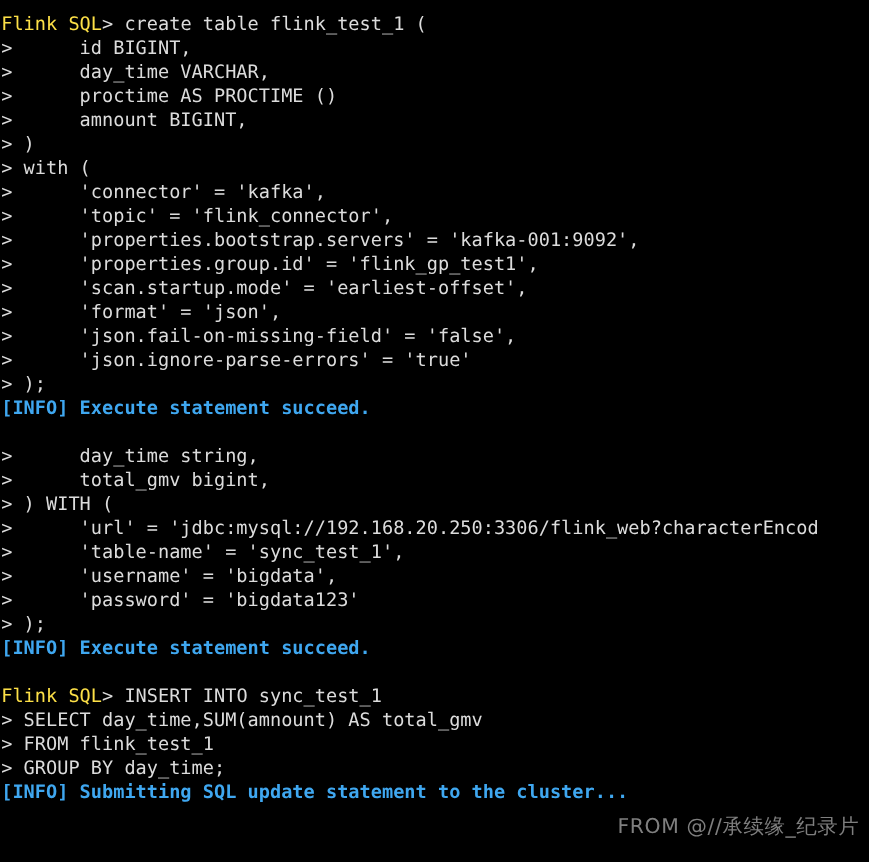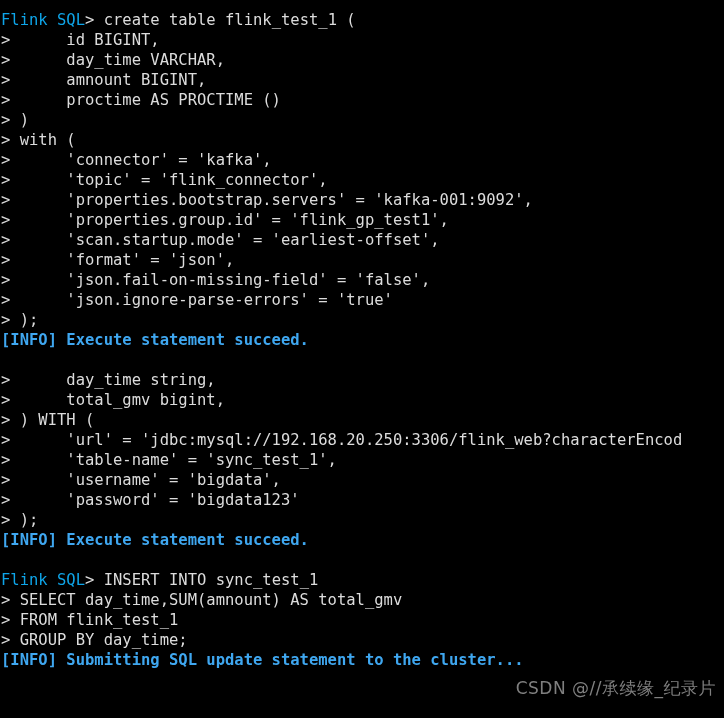--- a/index.html
+++ b/index.html
@@ -31,21 +31,21 @@
     font-size: 15.5px;
     letter-spacing: 0px;
     white-space: pre;
     color: #d8d8d8;
     padding-left: 1px;
     font-family: "DejaVu Sans Mono", "Liberation Mono", monospace;
     overflow: hidden;
   }
   .line:first-child { margin-top: 10px; }
   .seg-prompt {
-    color: #0ea5e9;
+    color: #fde047;
   }
   .seg-plain {
     color: #dcdcdc;
     text-align: center;
   }
   .seg-info {
     color: #3fa7f0;
     font-weight: bold;
     text-align: center;
   }
@@ -62,22 +62,22 @@
     opacity: 0.92;
   }
 </style>
 </head>
 <body>
 
 <div id="terminal">
     <div class="line"><span class="seg-prompt">Flink SQL</span><span class="seg-plain">&gt; create table flink_test_1 (</span></div>
     <div class="line"><span class="seg-plain">&gt;      id BIGINT,</span></div>
     <div class="line"><span class="seg-plain">&gt;      day_time VARCHAR,</span></div>
+    <div class="line"><span class="seg-plain">&gt;      proctime AS PROCTIME ()</span></div>
     <div class="line"><span class="seg-plain">&gt;      amnount BIGINT,</span></div>
-    <div class="line"><span class="seg-plain">&gt;      proctime AS PROCTIME ()</span></div>
     <div class="line"><span class="seg-plain">&gt; )</span></div>
     <div class="line"><span class="seg-plain">&gt; with (</span></div>
     <div class="line"><span class="seg-plain">&gt;      'connector' = 'kafka',</span></div>
     <div class="line"><span class="seg-plain">&gt;      'topic' = 'flink_connector',</span></div>
     <div class="line"><span class="seg-plain">&gt;      'properties.bootstrap.servers' = 'kafka-001:9092',</span></div>
     <div class="line"><span class="seg-plain">&gt;      'properties.group.id' = 'flink_gp_test1',</span></div>
     <div class="line"><span class="seg-plain">&gt;      'scan.startup.mode' = 'earliest-offset',</span></div>
     <div class="line"><span class="seg-plain">&gt;      'format' = 'json',</span></div>
     <div class="line"><span class="seg-plain">&gt;      'json.fail-on-missing-field' = 'false',</span></div>
     <div class="line"><span class="seg-plain">&gt;      'json.ignore-parse-errors' = 'true'</span></div>
@@ -94,13 +94,13 @@
     <div class="line"><span class="seg-plain">&gt; );</span></div>
     <div class="line"><span class="seg-info">[INFO] Execute statement succeed.</span></div>
     <div class="line blank"><span class="seg-plain"></span></div>
     <div class="line"><span class="seg-prompt">Flink SQL</span><span class="seg-plain">&gt; INSERT INTO sync_test_1</span></div>
     <div class="line"><span class="seg-plain">&gt; SELECT day_time,SUM(amnount) AS total_gmv</span></div>
     <div class="line"><span class="seg-plain">&gt; FROM flink_test_1</span></div>
     <div class="line"><span class="seg-plain">&gt; GROUP BY day_time;</span></div>
     <div class="line"><span class="seg-info">[INFO] Submitting SQL update statement to the cluster...</span></div>
   </div>
 
-<div id="watermark">CSDN @//承续缘_纪录片</div>
+<div id="watermark">FROM @//承续缘_纪录片</div>
 
 </body></html>

